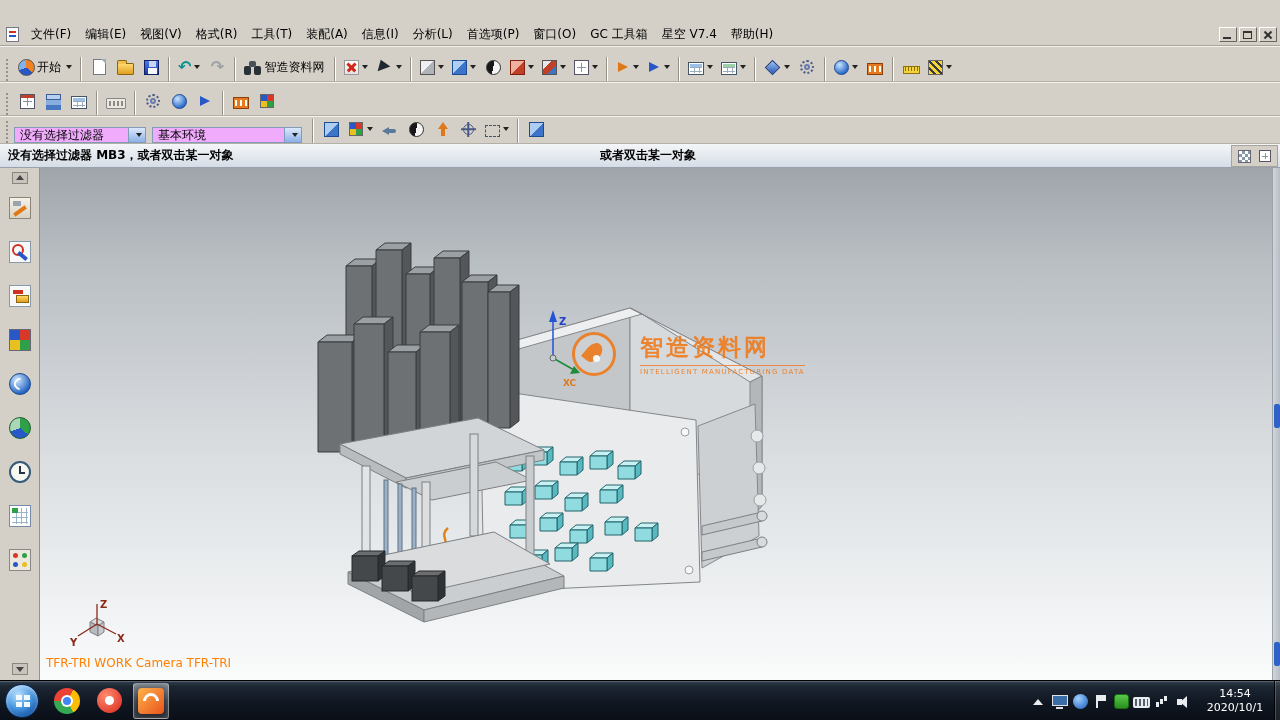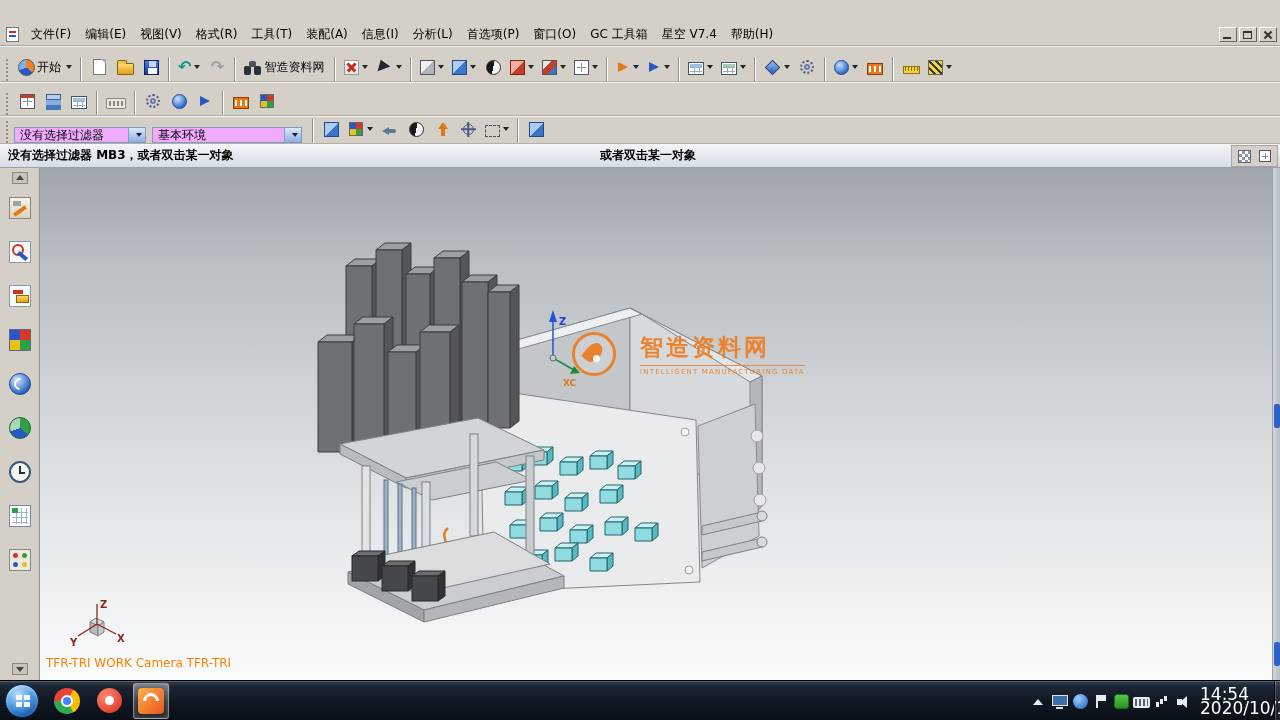--- a/index.html
+++ b/index.html
@@ -191,21 +191,21 @@
 .tr-mon::after{content:"";position:absolute;left:5px;bottom:1px;width:7px;height:2px;background:#dfe3e8}
 .tr-blue{border-radius:50%;background:radial-gradient(circle at 35% 30%,#9fd0ff,#1858b8);width:15px;height:15px;margin-top:1px}
 .tr-flag::before{content:"";position:absolute;left:4px;top:2px;width:2px;height:13px;background:#e8ecf0}
 .tr-flag::after{content:"";position:absolute;left:6px;top:2px;width:8px;height:6px;background:#e8ecf0}
 .tr-green{background:linear-gradient(#57c84a,#2a9020);border:1px solid #1a7010;border-radius:3px;width:15px;height:15px;margin-top:1px}
 .tr-kbd{background:#e8ecf0;width:17px;height:11px;margin-top:3px;border-radius:2px}
 .tr-kbd::before{content:"";position:absolute;inset:2px;background:repeating-linear-gradient(90deg,#56606c 0 2px,transparent 2px 4px)}
 .tr-net::before{content:"";position:absolute;left:2px;bottom:3px;width:3px;height:5px;background:#e8ecf0;box-shadow:4px -3px 0 #e8ecf0,8px -6px 0 #e8ecf0}
 .tr-vol::before{content:"";position:absolute;left:1px;top:6px;width:5px;height:6px;background:#e8ecf0}
 .tr-vol::after{content:"";position:absolute;left:4px;top:3px;border-top:6px solid transparent;border-bottom:6px solid transparent;border-right:7px solid #e8ecf0}
-.clock{position:absolute;right:10px;top:0;height:40px;width:70px;display:flex;flex-direction:column;justify-content:center;align-items:flex-start;color:#fff;font-size:17px;line-height:14px}
+.clock{position:absolute;right:10px;top:0;height:40px;width:70px;display:flex;flex-direction:column;justify-content:center;align-items:center;color:#fff;font-size:11px;line-height:14px}
 .showdesk{position:absolute;right:0;top:0;width:6px;height:40px;background:rgba(255,255,255,.08);border-left:1px solid #000;box-shadow:inset 1px 0 0 rgba(255,255,255,.2)}
 </style>
 </head>
 <body>
 
 <div id="root">
 
 
   <div id="menubar">
     <span class="m-icon"></span>

